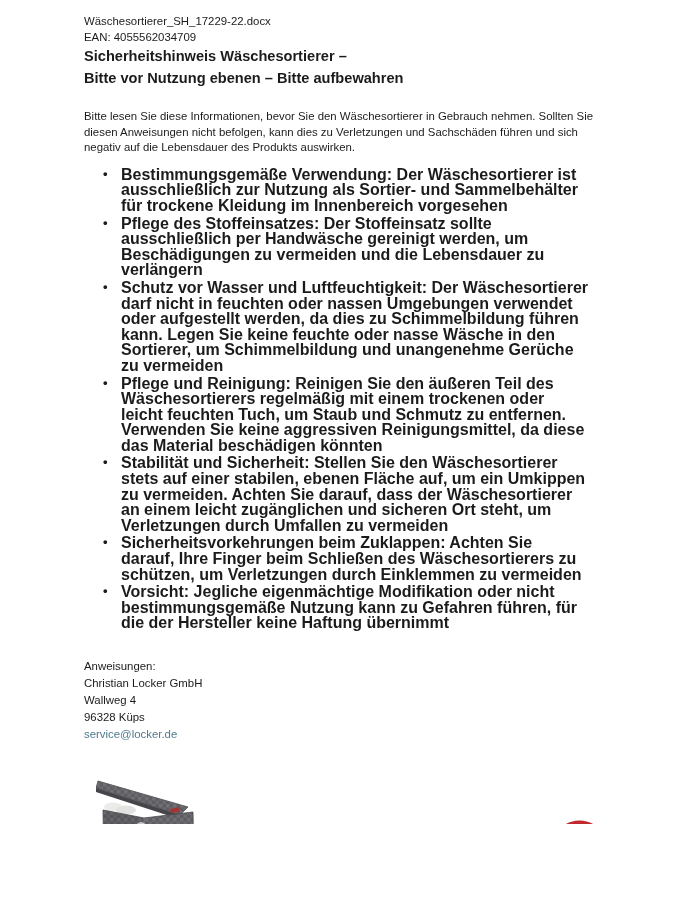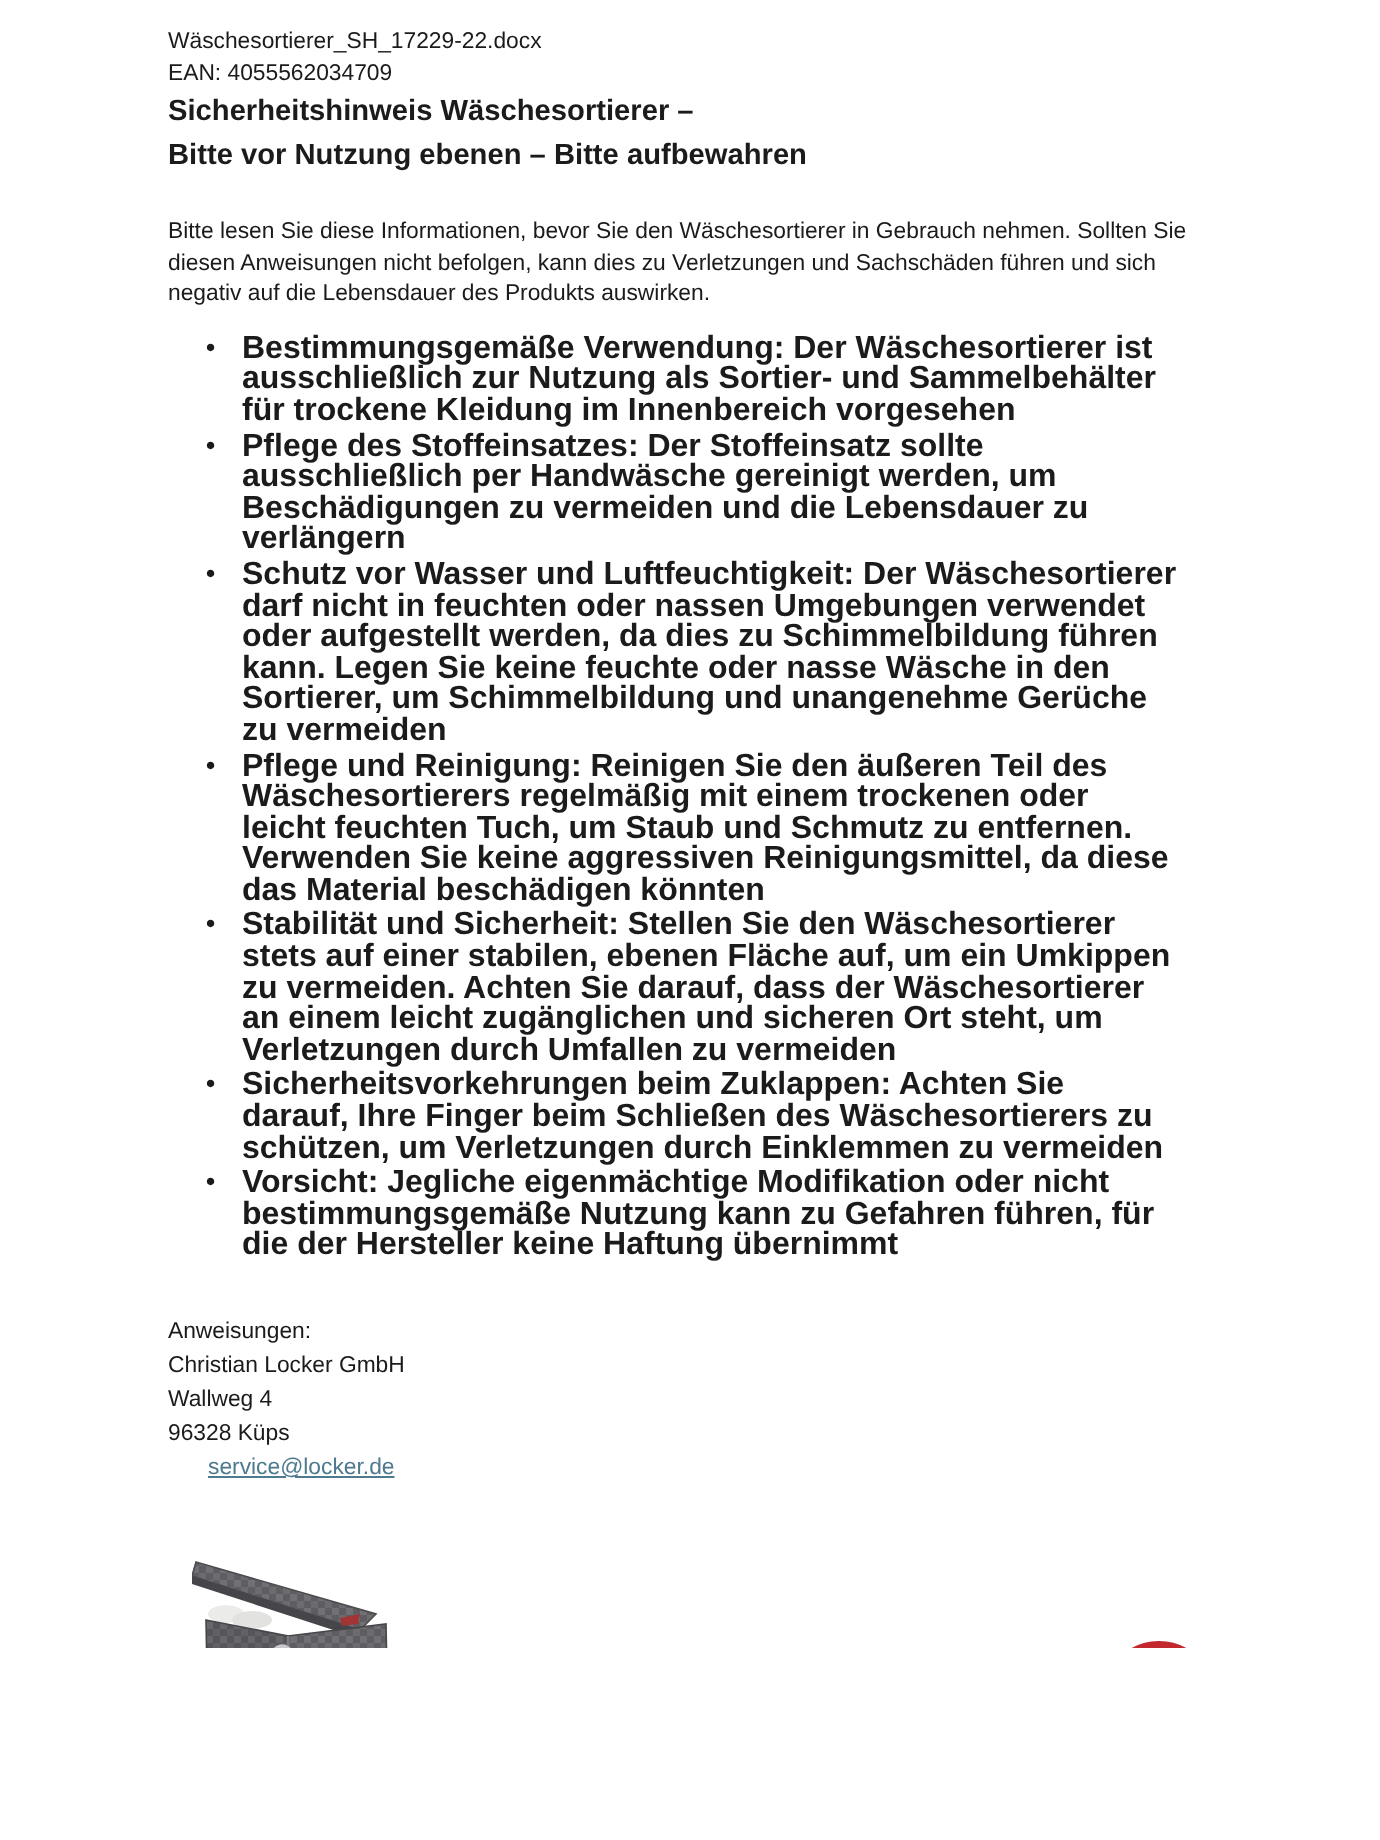--- a/index.html
+++ b/index.html
@@ -13,21 +13,21 @@
   .intro{font-size:11.4px;line-height:15.6px;margin-top:20px;width:532px;}
   ul.safety{list-style:none;margin:11px 0 0 0;padding:0;width:505px;}
   ul.safety li{
     position:relative;font-size:16px;line-height:15.6px;
     padding-left:37px;margin-bottom:2px;font-weight:bold;
   }
   ul.safety li::before{
     content:"\2022";position:absolute;left:19px;top:-1px;font-size:13px;
   }
   .mfr{margin-top:27px;font-size:11.4px;line-height:17px;}
-  .mfr a{color:#4e7a8e;text-decoration:underline;cursor:pointer;margin-left:20px;}
+  .mfr a{color:#4e7a8e;cursor:pointer;}
   .product{margin-top:33px;margin-left:12px;width:104px;height:152px;}
   .footer-date{position:absolute;left:84px;top:869px;font-size:16px;}
   .icon-warning{position:absolute;left:490px;top:821px;width:55px;height:57px;}
   .icon-noflame{position:absolute;left:551px;top:818px;width:57px;height:60px;}
 </style>
 </head>
 <body>
 
 <div class="page">
   <div class="content">

